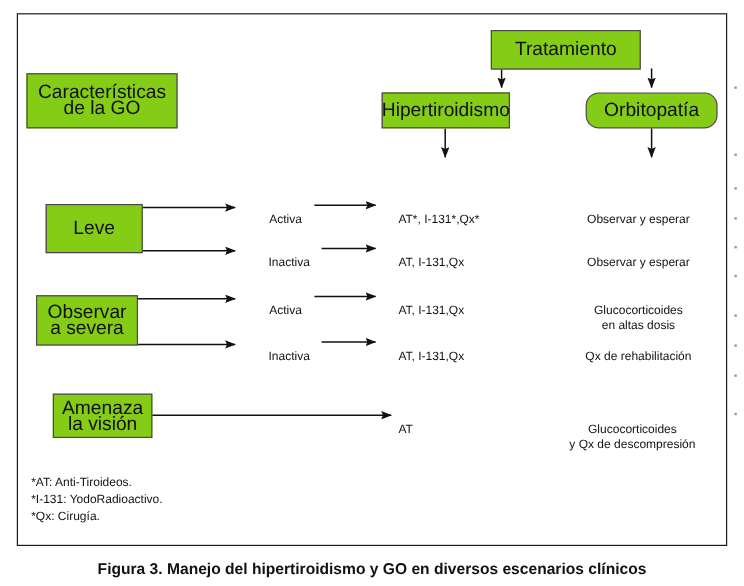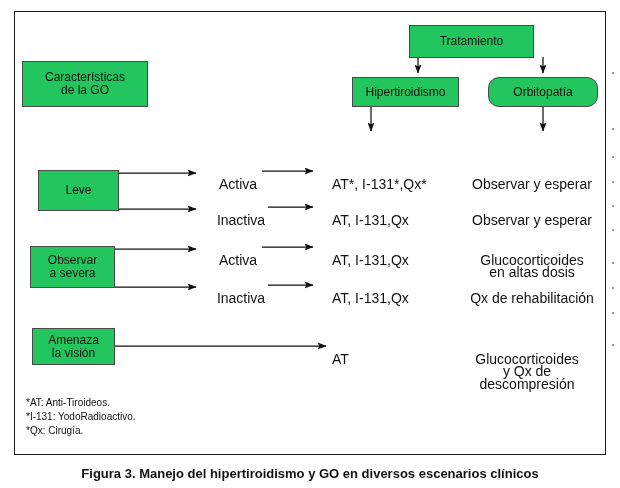--- a/index.html
+++ b/index.html
@@ -31,37 +31,37 @@
     width: 592px;
     height: 444px;
     border: 1.4px solid #1a1a1a;
     background: #ffffff;
     box-sizing: border-box;
   }
 
   
   .node {
     position: absolute;
-    background: #22c55e;
+    background: #84cc16;
     border: 1.1px solid #4a4a4a;
     box-sizing: border-box;
     display: flex;
     align-items: center;
     justify-content: center;
     text-align: center;
-    font-size: 12px;
+    font-size: 16px;
     line-height: 13px;
     color: #111111;
     white-space: pre-line;
   }
 
   
   .label {
     position: absolute;
-    font-size: 14px;
+    font-size: 10px;
     line-height: 12.5px;
     color: #111111;
     white-space: pre-line;
   }
   .label.center { text-align: center; }
   .label.left   { text-align: left; }
 
   
   #connectors {
     position: absolute;
@@ -144,21 +144,21 @@
       <path d="M268,285 L313,285" marker-end="url(#ah)"></path>
 
       <path d="M115,346 L326,346" marker-end="url(#ah)"></path>
     </g>
   </svg>
 
   <div class="node" style="left:409px; top:25px; width:125px; height:33px;">
     <span>Tratamiento</span>
   </div>
 
-  <div class="node" style="left:318px; top:77px; width:107px; height:30px;margin-left:34px;">
+  <div class="node" style="left:318px; top:77px; width:107px; height:30px;">
     <span>Hipertiroidismo</span>
   </div>
 
   <div class="node" style="left:488px; top:77px; width:110px; height:30px;border-radius:11px;">
     <span>Orbitopatía</span>
   </div>
 
   <div class="node" style="left:22px; top:61px; width:126px; height:46px;">
     <span>Características
 de la GO</span>
@@ -166,21 +166,21 @@
 
   <div class="node" style="left:38px; top:170px; width:81px; height:41px;">
     <span>Leve</span>
   </div>
 
   <div class="node" style="left:30px; top:246px; width:85px; height:42px;">
     <span>Observar
 a severa</span>
   </div>
 
-  <div class="node" style="left:32px; top:328px; width:83px; height:37px;">
+  <div class="node" style="left:44px; top:328px; width:83px; height:37px;">
     <span>Amenaza
 la visión</span>
   </div>
 
   <div class="label center" style="left:213px; top:165px; width:50px;">
     <span>Activa</span>
   </div>
   <div class="label left" style="left:332px; top:165px; width:120px;">
     <span>AT*, I-131*,Qx*</span>
   </div>

